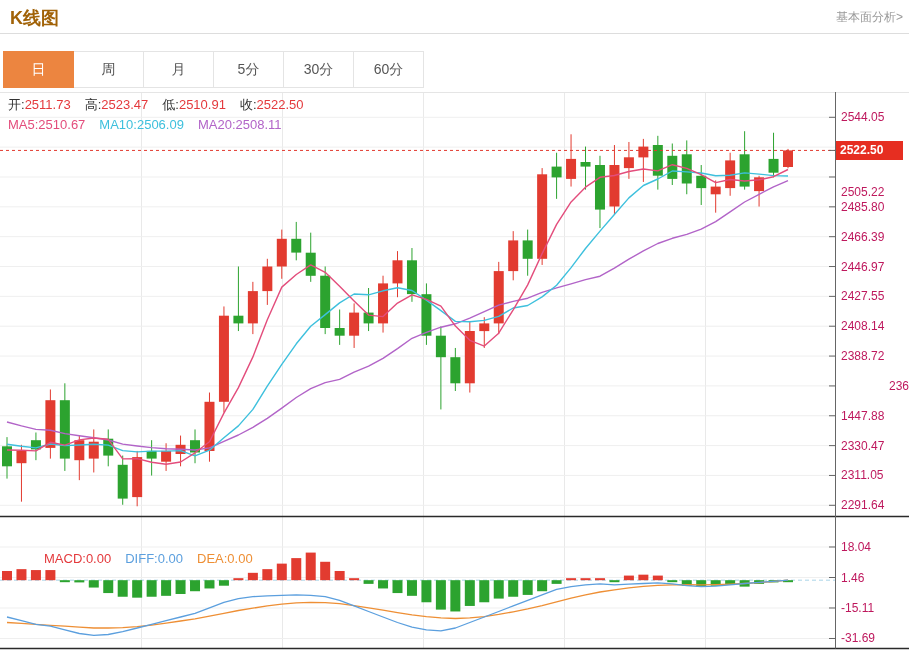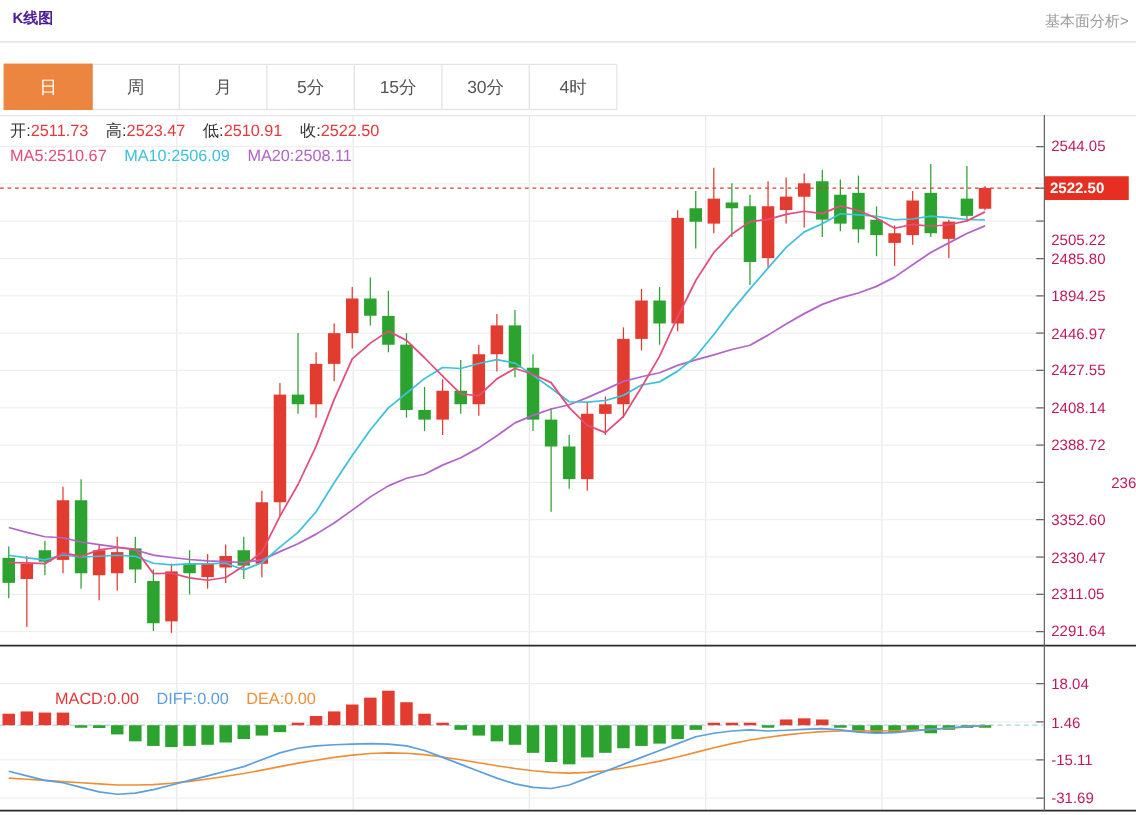--- a/index.html
+++ b/index.html
@@ -3,21 +3,21 @@
 <meta charset="utf-8">
 <style>
   html,body{margin:0;padding:0;}
   body{
     width:909px;height:652px;position:relative;overflow:hidden;background:#fff;
     font-family:"Liberation Sans","DejaVu Sans",sans-serif;
   }
   #stage{position:absolute;left:0;top:0;width:909px;height:652px;}
   
   #header{position:absolute;left:0;top:0;width:909px;height:33px;border-bottom:1px solid #ddd;background:#fff;}
-  #page-title{position:absolute;left:10px;top:6px;font-size:12px;font-weight:bold;color:#4c1d95;text-align:center;}
+  #page-title{position:absolute;left:10px;top:6px;font-size:18px;font-weight:bold;color:#a16207;text-align:center;}
   #fundamental-link{position:absolute;right:6px;top:9px;font-size:12px;color:#999;text-decoration:none;cursor:pointer;}
   
   #tab-bar{position:absolute;left:4px;top:51px;height:37px;display:flex;}
   .tab{
     width:71px;height:37px;margin-left:-1px;box-sizing:border-box;border:1px solid #e4e4e4;background:#fff;
     color:#555;font-size:14px;display:flex;align-items:center;justify-content:center;cursor:pointer;
   }
   .tab.active{background:#ec8540;border-color:#ec8540;color:#fff;z-index:2;}
   
   #chart-wrap{position:absolute;left:0;top:0;width:909px;height:652px;}
@@ -264,40 +264,39 @@
   <div id="header">
     <div id="page-title">K线图</div>
     <a id="fundamental-link">基本面分析&gt;</a>
   </div>
 
   <div id="tab-bar">
       <div class="tab active">日</div>
       <div class="tab">周</div>
       <div class="tab">月</div>
       <div class="tab">5分</div>
-      <div class="tab">15分</div>
       <div class="tab">30分</div>
-      <div class="tab">4时</div>
+      <div class="tab">60分</div>
     </div>
 
   <div id="ohlc-legend" class="legend-row"><span class="legend-item"><span class="legend-label">开:</span><span class="legend-value">2511.73</span></span><span class="legend-item"><span class="legend-label">高:</span><span class="legend-value">2523.47</span></span><span class="legend-item"><span class="legend-label">低:</span><span class="legend-value">2510.91</span></span><span class="legend-item"><span class="legend-label">收:</span><span class="legend-value">2522.50</span></span></div>
   <div id="ma-legend" class="legend-row"><span class="legend-item"><span class="legend-label" style="color: rgb(227, 77, 124);">MA5:</span><span class="legend-value" style="color: rgb(227, 77, 124);">2510.67</span></span><span class="legend-item"><span class="legend-label" style="color: rgb(62, 192, 221);">MA10:</span><span class="legend-value" style="color: rgb(62, 192, 221);">2506.09</span></span><span class="legend-item"><span class="legend-label" style="color: rgb(178, 100, 200);">MA20:</span><span class="legend-value" style="color: rgb(178, 100, 200);">2508.11</span></span></div>
   <div id="macd-legend" class="legend-row"><span class="legend-item"><span class="legend-label" style="color: rgb(228, 57, 60);">MACD:</span><span class="legend-value" style="color: rgb(228, 57, 60);">0.00</span></span><span class="legend-item"><span class="legend-label" style="color: rgb(91, 159, 222);">DIFF:</span><span class="legend-value" style="color: rgb(91, 159, 222);">0.00</span></span><span class="legend-item"><span class="legend-label" style="color: rgb(238, 143, 53);">DEA:</span><span class="legend-value" style="color: rgb(238, 143, 53);">0.00</span></span></div>
 
   <div id="axis-labels">
       <div class="axis-label" style="top: 110.3px;">2544.05</div>
       <div class="axis-label" style="top: 169.989px; margin-top: 15px;">2505.22</div>
       <div class="axis-label" style="top: 199.842px;">2485.80</div>
-      <div class="axis-label" style="top: 229.679px;">1894.25</div>
+      <div class="axis-label" style="top: 229.679px;">2466.39</div>
       <div class="axis-label" style="top: 259.531px;">2446.97</div>
       <div class="axis-label" style="top: 289.384px;">2427.55</div>
       <div class="axis-label" style="top: 319.221px;">2408.14</div>
       <div class="axis-label" style="top: 349.073px;">2388.72</div>
       <div class="axis-label" style="top: 378.926px; margin-left: 48px;">2369.30</div>
-      <div class="axis-label" style="top: 408.763px;">3352.60</div>
+      <div class="axis-label" style="top: 408.763px;">1447.88</div>
       <div class="axis-label" style="top: 438.615px;">2330.47</div>
       <div class="axis-label" style="top: 468.468px;">2311.05</div>
       <div class="axis-label" style="top: 498.305px;">2291.64</div>
       <div class="axis-label" style="top: 539.993px;">18.04</div>
       <div class="axis-label" style="top: 570.5px;">1.46</div>
       <div class="axis-label" style="top: 600.989px;">-15.11</div>
       <div class="axis-label" style="top: 631.496px;">-31.69</div>
     </div>
   <div id="price-badge" style="top: 140.927px; background: rgb(230, 46, 33);">2522.50</div>
 </div>

